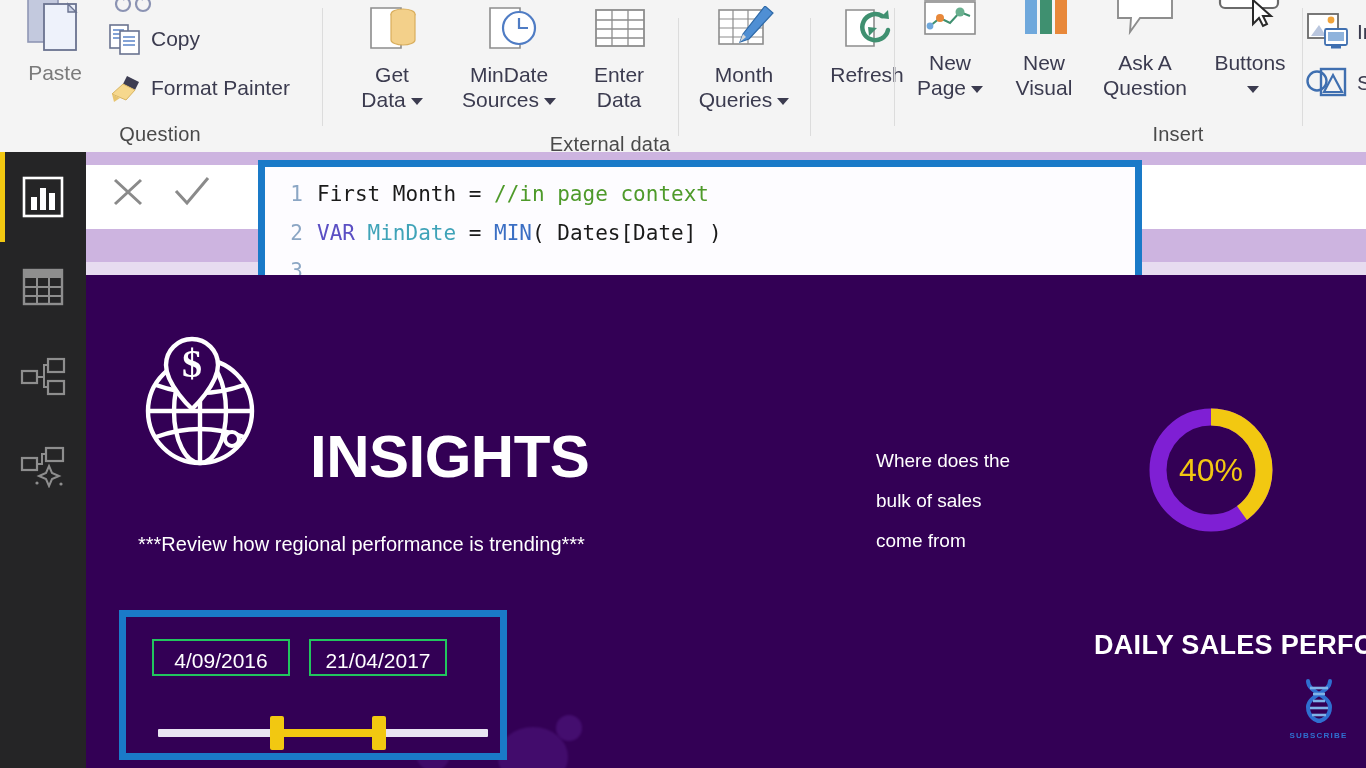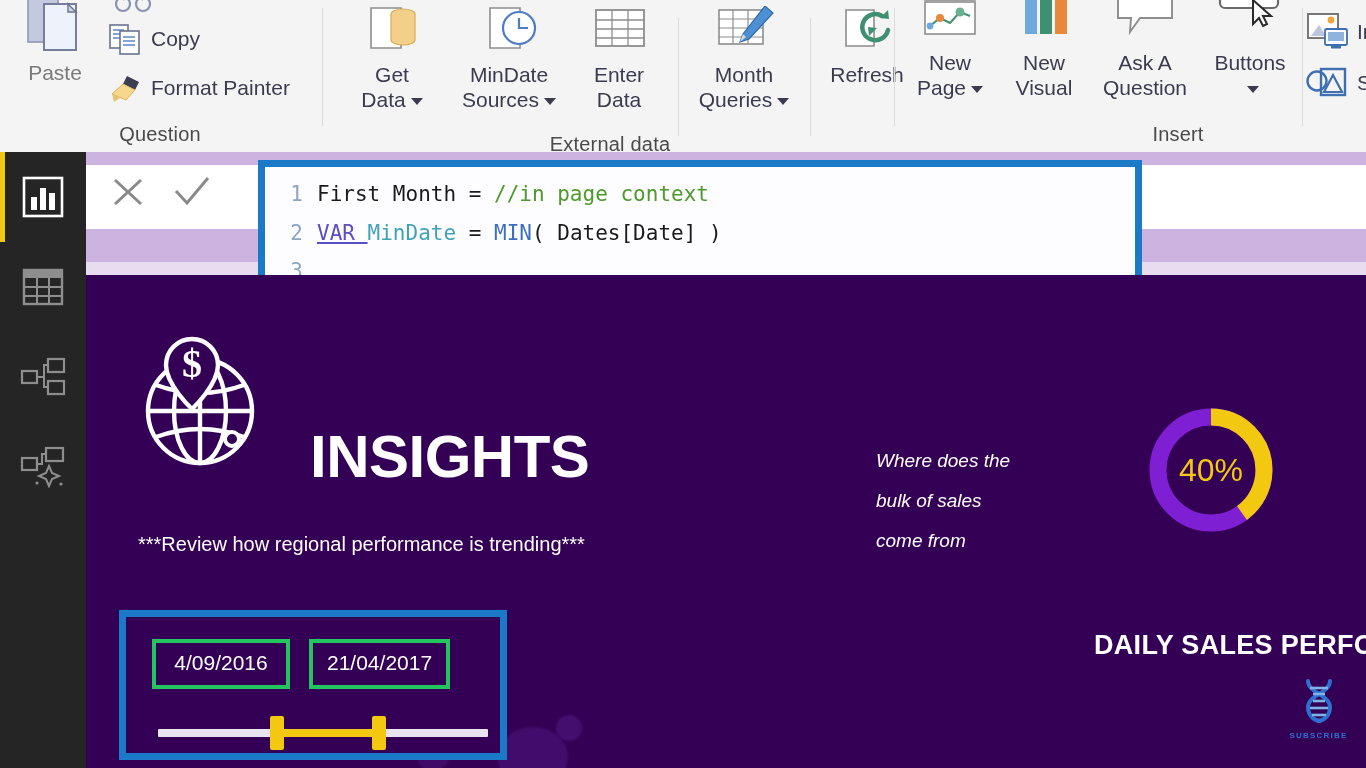--- a/index.html
+++ b/index.html
@@ -74,21 +74,21 @@
   }
   .code{
     position:absolute;left:0;top:0;right:0;bottom:0;
     font-family:"DejaVu Sans Mono","Liberation Mono",monospace;
     font-size:21px;line-height:38.5px;padding:8px 0 0 0;
   }
   .cl{display:flex;white-space:pre;}
   .gut{width:38px;text-align:right;color:#8ba6c4;padding-right:14px;flex:none;}
   .tk-plain{color:#1a1a1a;}
   .tk-cmt{color:#4e9a2a;margin-top:16px;}
-  .tk-kw{color:#5b4fc4;text-decoration:underline;}
+  .tk-kw{color:#5b4fc4;}
   .tk-fn{color:#3b6fc4;}
   .tk-var{color:#3fa3b8;}
   .tk-sel{background:#d8d8d8;color:#1a1a1a;}
   .indentbar{display:inline-block;border-left:2px solid #b8b8c0;height:30px;vertical-align:-7px;margin:0 16px 0 0;}
 
   
   .canvas{
     position:absolute;left:86px;top:275px;width:1280px;height:493px;
     background:#330055;overflow:hidden;
   }
@@ -97,21 +97,21 @@
     position:absolute;left:224px;top:152px;
     font-size:60px;font-weight:bold;color:#ffffff;letter-spacing:-0.5px;
     line-height:60px;
   }
   .insights-sub{
     position:absolute;left:52px;top:258px;
     font-size:20px;color:#ffffff;white-space:nowrap;
   }
   .globe{position:absolute;left:42px;top:48px;}
 
-  .qtext{position:absolute;left:790px;top:166px;font-size:19px;color:#ffffff;line-height:40px;font-style:italic;}
+  .qtext{position:absolute;left:790px;top:166px;font-size:19px;color:#ffffff;line-height:40px;}
   .qtext div{white-space:nowrap;}
 
   .donut{position:absolute;left:1055px;top:125px;width:140px;height:140px;}
   .donut-val{
     position:absolute;left:0;top:0;width:140px;height:140px;
     display:flex;align-items:center;justify-content:center;
     font-size:32px;font-weight:normal;color:#f2c811;
   }
 
   .dsp{
@@ -125,22 +125,22 @@
   }
 
   
   .slicer{
     position:absolute;left:119px;top:610px;width:388px;height:150px;
     border:7px solid #1a7ac8;box-sizing:border-box;background:#330055;
   }
   .slicer-inner{position:absolute;inset:0;padding:22px 26px;box-sizing:border-box;}
   .slicer-dates{display:flex;gap:19px;}
   .dbox{
-    border:4px solid #22c55e;color:#ffffff;font-size:21px;
-    padding:8px 14px 10px;min-width:138px;text-align:center;box-sizing:border-box;
+    border:2px solid #22c55e;color:#ffffff;font-size:21px;
+    padding:8px 14px 1px;min-width:138px;text-align:center;box-sizing:border-box;
   }
   .track{
     position:absolute;left:32px;top:112px;width:330px;height:8px;
     background:#e9e4f2;border-radius:1px;
   }
   .track .fill{position:absolute;left:118px;top:0;width:104px;height:8px;background:#f2c811;}
   .handle{position:absolute;top:-13px;width:14px;height:34px;background:#f2c811;border-radius:2px;}
 
   
   .blob{position:absolute;border-radius:50%;background:#5a1f8f;opacity:.55;filter:blur(1px);}

